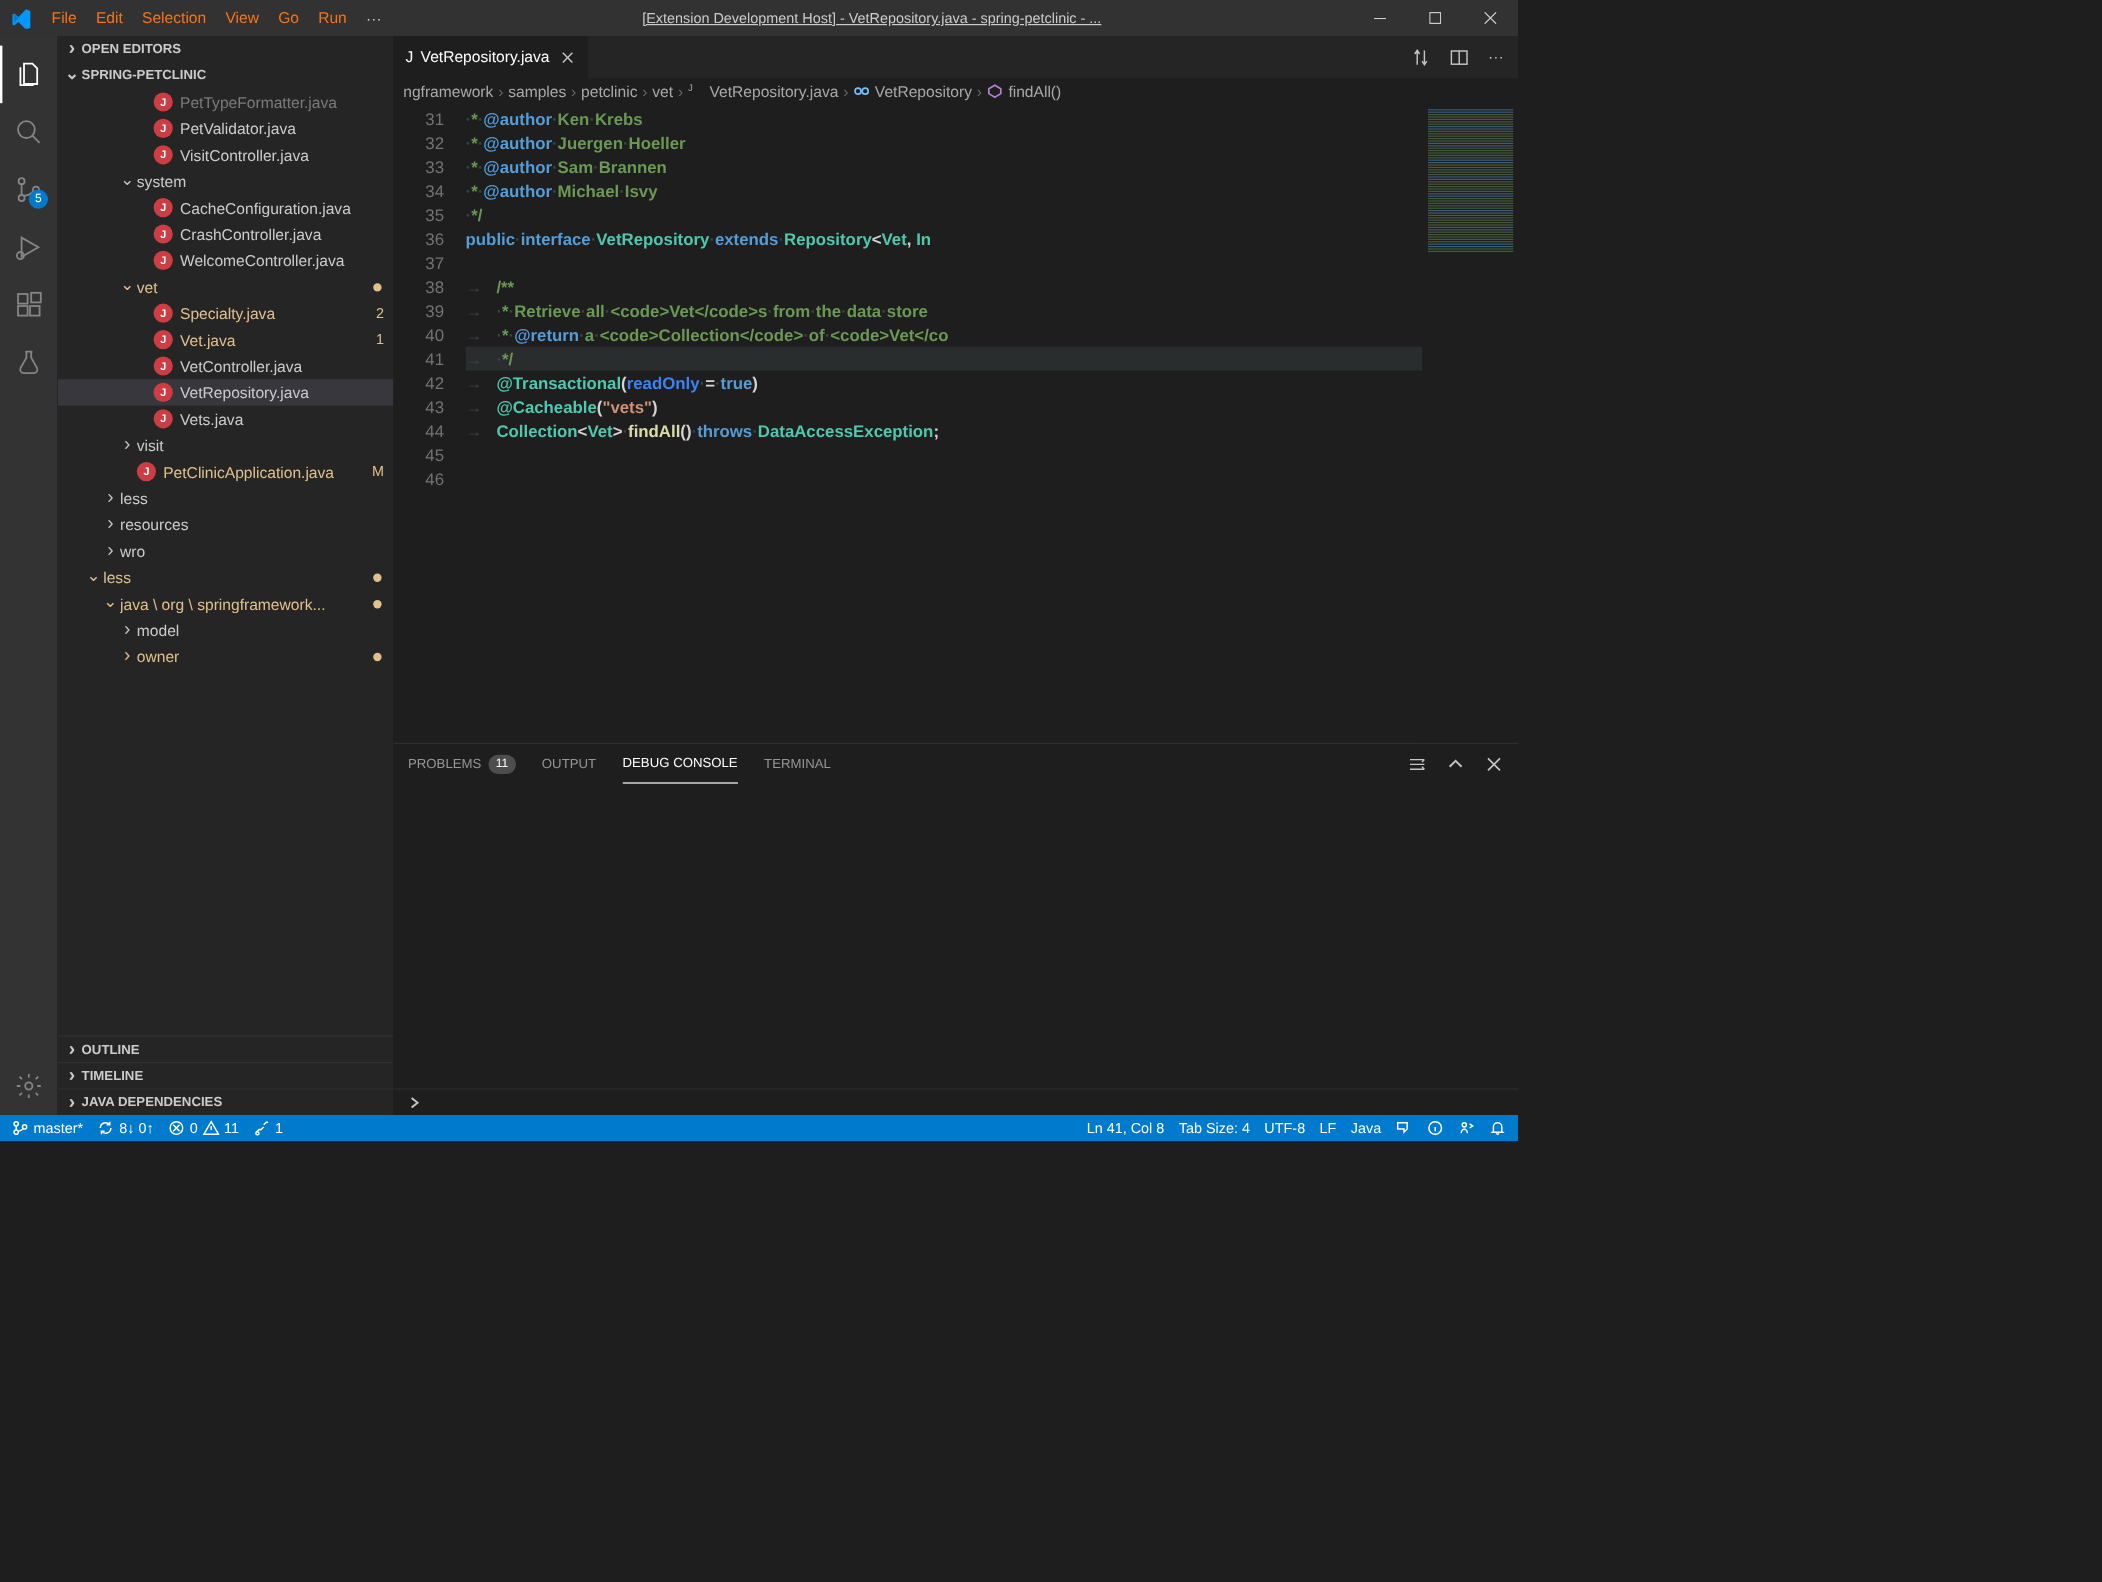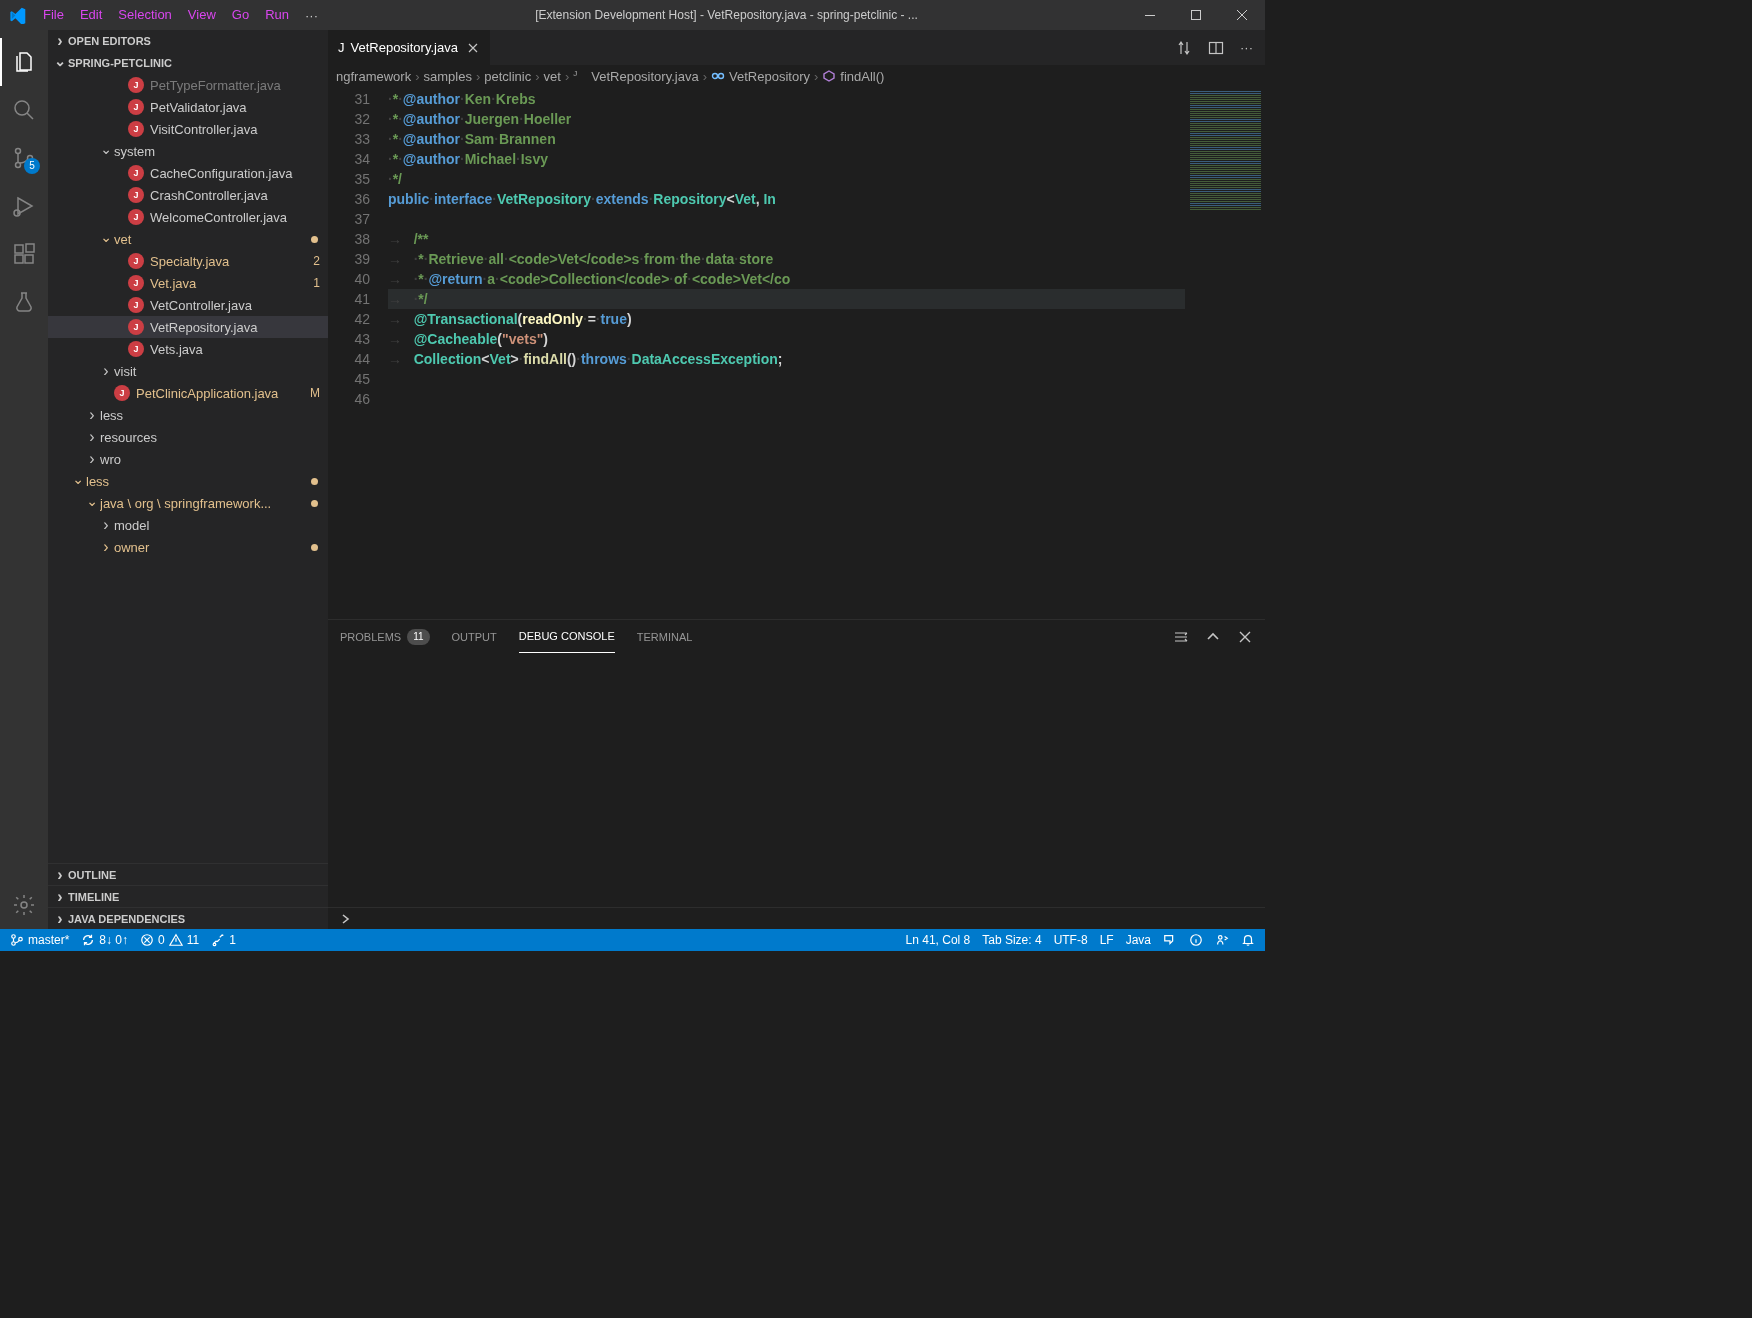--- a/index.html
+++ b/index.html
@@ -3,23 +3,23 @@
 <meta charset="utf-8">
 <style>
 * { margin:0; padding:0; box-sizing:border-box; font-family:"Segoe UI","Helvetica Neue",sans-serif; }
 body { width:1265px; height:951px; background:#1e1e1e; color:#cccccc; overflow:hidden; font-size:13px; }
 svg { display:block; }
 
 
 .titlebar { height:30px; background:#323233; display:flex; align-items:center; -webkit-user-select:none; }
 .titlebar .logo { width:35px; display:flex; justify-content:center; }
 .titlebar .menu { display:flex; }
-.titlebar .menu-item { padding:0 8px; line-height:30px; color:#d946ef; cursor:pointer; }
+.titlebar .menu-item { padding:0 8px; line-height:30px; color:#f97316; cursor:pointer; }
 .titlebar .ellipsis { padding:0 8px; color:#cccccc; }
-.titlebar .title { flex:1; text-align:center; color:#cccccc; font-size:12px; overflow:hidden; white-space:nowrap; }
+.titlebar .title { flex:1; text-align:center; color:#cccccc; font-size:12px; overflow:hidden; white-space:nowrap;text-decoration:underline; }
 .titlebar .win-ctrl { display:flex; }
 .titlebar .win-btn { width:46px; height:30px; display:flex; align-items:center; justify-content:center; color:#cccccc; }
 
 
 .main { display:flex; height:899px; }
 
 
 .activitybar { width:48px; background:#333333; display:flex; flex-direction:column; align-items:center; padding-top:8px; }
 .act-item { width:48px; height:48px; display:flex; align-items:center; justify-content:center; color:#858585; position:relative; cursor:pointer; }
 .act-item.active { color:#ffffff; }
@@ -63,21 +63,21 @@
 .gutter { width:60px; text-align:right; color:#737373; padding-right:18px; padding-top:2px; }
 .gutter div { height:20px; }
 .code { flex:1; padding-top:2px; color:#d4d4d4; white-space:pre; overflow:hidden;font-weight:bold; }
 .code .ln { height:20px; }
 .code .cur { background:#2a2d2e; }
 .tok-c { color:#6a9955; }
 .tok-tag { color:#569cd6; }
 .tok-k { color:#569cd6; }
 .tok-t { color:#4ec9b0; }
 .tok-f { color:#dcdcaa; }
-.tok-v { color:#fef9c3; }
+.tok-v { color:#3b82f6; }
 .tok-s { color:#ce9178; }
 .ws { color:#404040; }
 .minimap { width:80px; background:#1e1e1e; border-left:1px solid #1e1e1e; position:relative; }
 .minimap .mm-blob { position:absolute; left:4px; right:4px; height:1px; background:#3a5a3a; }
 
 .panel { height:310px; border-top:1px solid #2d2d2d; display:flex; flex-direction:column; background:#1e1e1e; }
 .panel-tabs { height:33px; display:flex; align-items:center; padding:0 12px; gap:22px; font-size:11px; color:#969696; }
 .panel-tab { display:flex; align-items:center; gap:6px; cursor:pointer; height:33px; }
 .panel-tab.active { color:#ffffff; border-bottom:1px solid #ffffff;align-items:center; }
 .panel-tab .badge { background:#4d4d4d; color:#fff; border-radius:10px; font-size:10px; padding:0 6px; height:16px; line-height:16px; }

